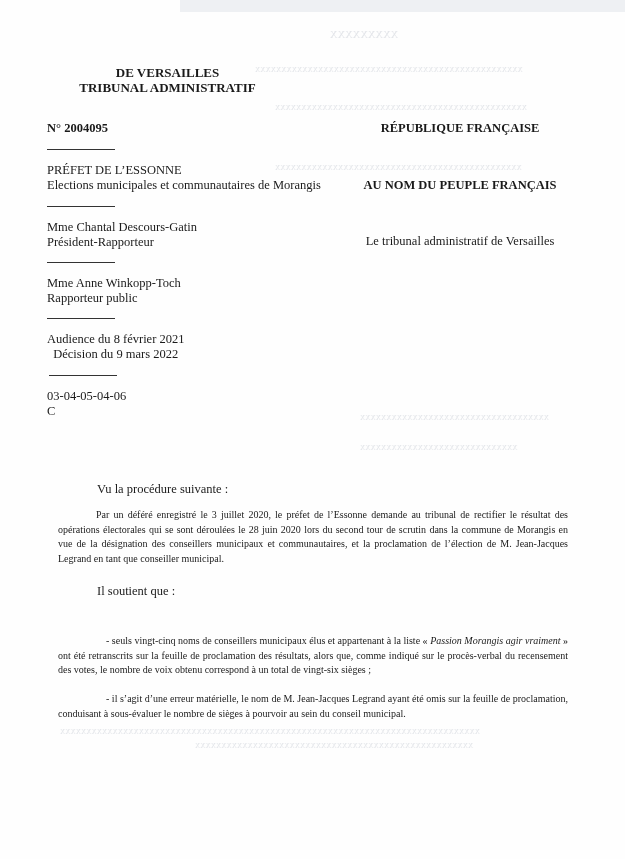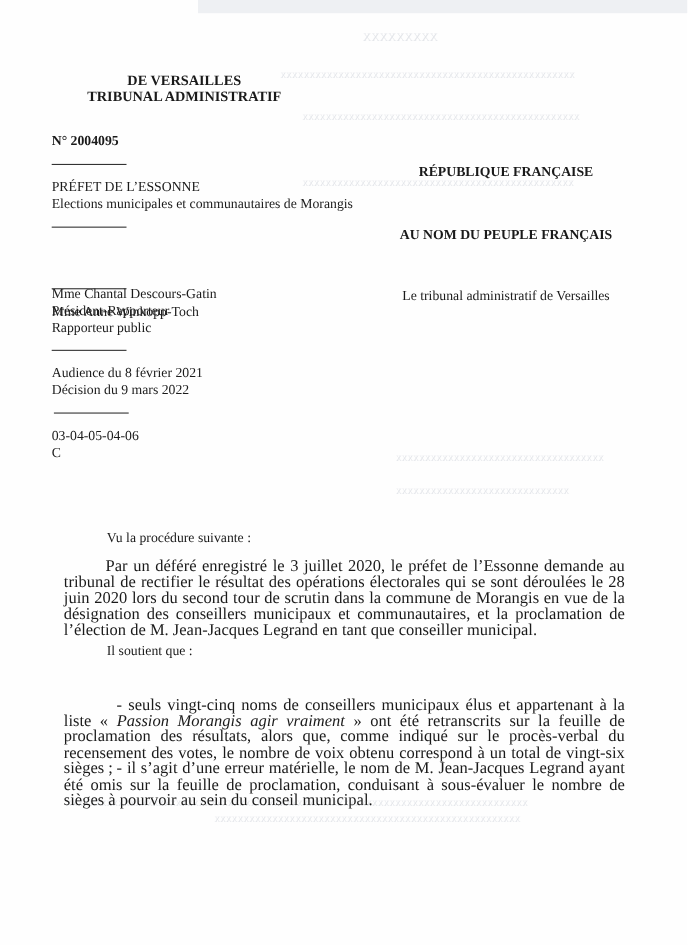--- a/index.html
+++ b/index.html
@@ -6,22 +6,22 @@
   body { width: 625px; height: 859px; position: relative; overflow: hidden;
          font-family: "Liberation Serif", "DejaVu Serif", serif; color: #1a1a1a; }
   .page { position: absolute; left: 0; top: 0; width: 625px; height: 859px; background: #fefefe; }
   .bleed-top { position: absolute; left: 180px; top: 0; width: 445px; height: 12px; background: #eef0f3; }
   .ghost { position: absolute; color: #e4e6ea; font-size: 10.5px; line-height: 14px; transform: scaleX(-1); white-space: nowrap; }
   .abs { position: absolute; }
   .hdr { font-weight: bold; font-size: 13px; text-align: center; line-height: 15px; }
   .txt { font-size: 12.5px; line-height: 14.5px; }
   .bold { font-weight: bold; }
   .sep { position: absolute; height: 0; border-top: 1px solid #333; width: 68px; }
-  .center-right { position: absolute; left: 310px; width: 300px; text-align: center; margin-top: 28px; }
-  .para { position: absolute; left: 58px; width: 510px; font-size: 15px; line-height: 14.6px; text-align: justify; }
+  .center-right { position: absolute; left: 310px; width: 300px; text-align: center; }
+  .para { position: absolute; left: 58px; width: 510px; font-size: 10px; line-height: 14.6px; text-align: justify; }
   .indent { text-indent: 38px; }
   .indent2 { text-indent: 48px; margin-top: 24px; }
   .line { display: block; }
   em { font-style: italic; }
 </style>
 </head>
 <body>
 
 <div class="page">
 
@@ -42,33 +42,33 @@
 
   <div class="abs txt bold" style="left:47px; top:121px;">N° 2004095</div>
   <div class="sep" style="left:47px; top:149px;"></div>
 
   <div class="abs txt" style="left:47px; top:163px;">
     <span class="line">PRÉFET DE L’ESSONNE</span>
     <span class="line">Elections municipales et communautaires de Morangis</span>
   </div>
   <div class="sep" style="left:47px; top:206px;"></div>
 
-  <div class="abs txt" style="left:47px; top:220px;margin-top:40px;">
+  <div class="abs txt" style="left:47px; top:220px;">
     <span class="line">Mme Chantal Descours-Gatin</span>
     <span class="line">Président-Rapporteur</span>
   </div>
   <div class="sep" style="left:47px; top:262px;"></div>
 
   <div class="abs txt" style="left:47px; top:276px;">
     <span class="line">Mme Anne Winkopp-Toch</span>
     <span class="line">Rapporteur public</span>
   </div>
   <div class="sep" style="left:47px; top:318px;"></div>
 
-  <div class="abs txt" style="left:47px; top:332px;">
+  <div class="abs txt" style="left:47px; top:332px;text-align:center;">
     <span class="line">Audience du 8 février 2021</span>
     <span class="line">Décision du 9 mars 2022</span>
   </div>
   <div class="sep" style="left:49px; top:375px;"></div>
 
   <div class="abs txt" style="left:47px; top:389px;">
     <span class="line">03-04-05-04-06</span>
     <span class="line">C</span>
   </div>
 

